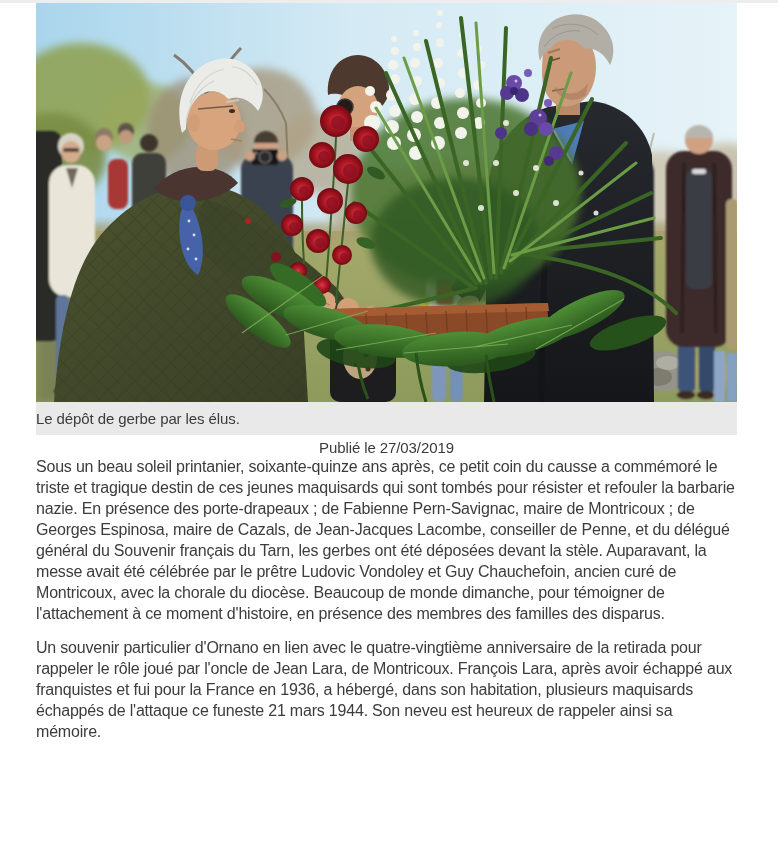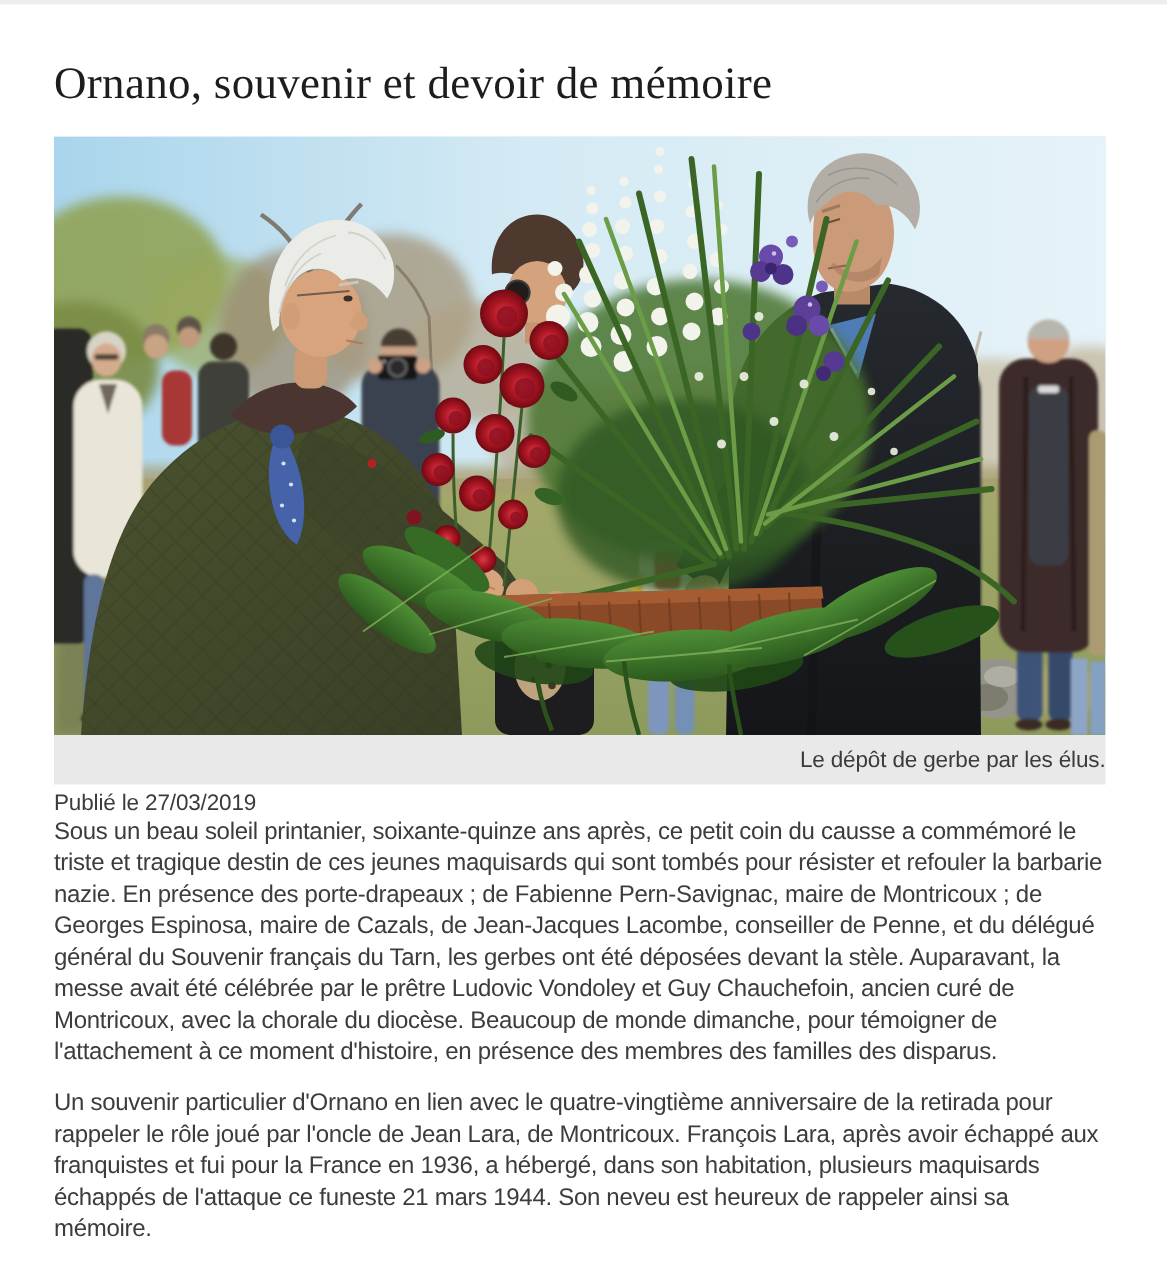--- a/index.html
+++ b/index.html
@@ -13,39 +13,38 @@
   h1.page-title{
     font-family:"Liberation Serif","DejaVu Serif",serif;
     font-weight:400;font-size:30px;line-height:38px;
     color:#1d1d1d;margin:34px 0 16px 0;letter-spacing:.2px;
   }
   figure{margin:0;padding:0;}
   .photo{width:701px;height:399px;overflow:hidden;background:#cfe6f2;}
   .photo svg{display:block;width:701px;height:399px;}
   figcaption{
     height:33px;line-height:33px;background:#e9e9e9;
-    font-size:15px;color:#3b3b3b;text-align:right;letter-spacing:-.1px;
+    font-size:15px;color:#3b3b3b;text-align:left;letter-spacing:-.1px;
   }
   .published{
-    margin-top:4px;font-size:15px;color:#3b3b3b;letter-spacing:-.1px;
+    margin-top:4px;font-size:15px;color:#3b3b3b;letter-spacing:-.1px;text-align:center;
   }
   article{margin-top:0;}
   article p{
     margin:0 0 13px 0;font-size:16px;line-height:21px;
     color:#3c3c3c;letter-spacing:-.2px;
   }
 </style>
 </head>
 <body>
 
 <div class="top-rule"></div>
 
 <main class="container">
 
-  <h1 class="page-title">Ornano, souvenir et devoir de mémoire</h1>
 
   <figure>
     <div class="photo" role="img" aria-label="Trois élus déposent une grande gerbe de roses rouges, fleurs blanches et iris violets devant l'assistance, dans un champ bordé d'arbres.">
       <svg viewBox="0 0 701 399" preserveAspectRatio="none">
         <defs>
           <linearGradient id="gSky" x1="0" y1="0" x2="1" y2="0">
             <stop offset="0" stop-color="#a9d5ec"></stop>
               <stop offset="0.45" stop-color="#d4eaf4"></stop>
               <stop offset="1" stop-color="#e6f3f8"></stop>
           </linearGradient>

